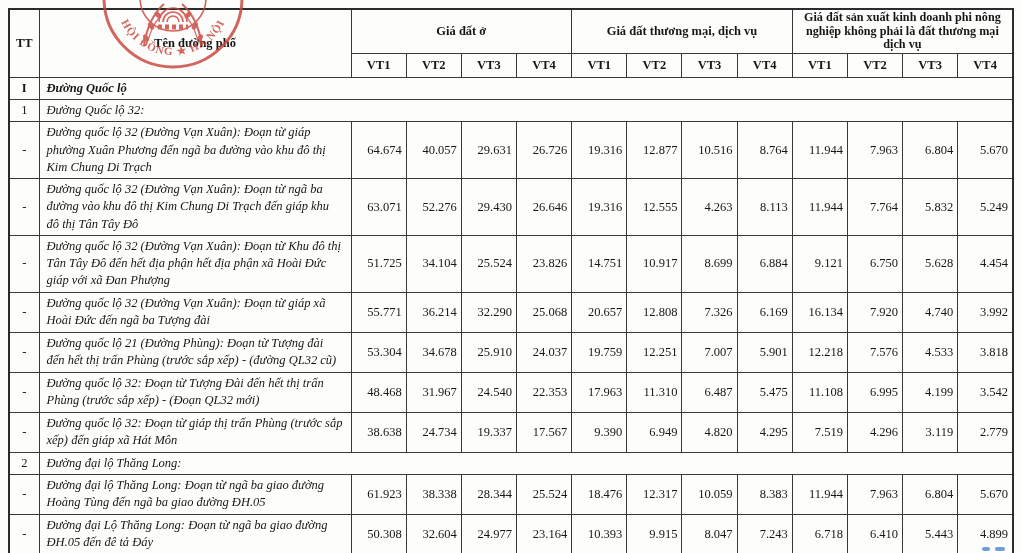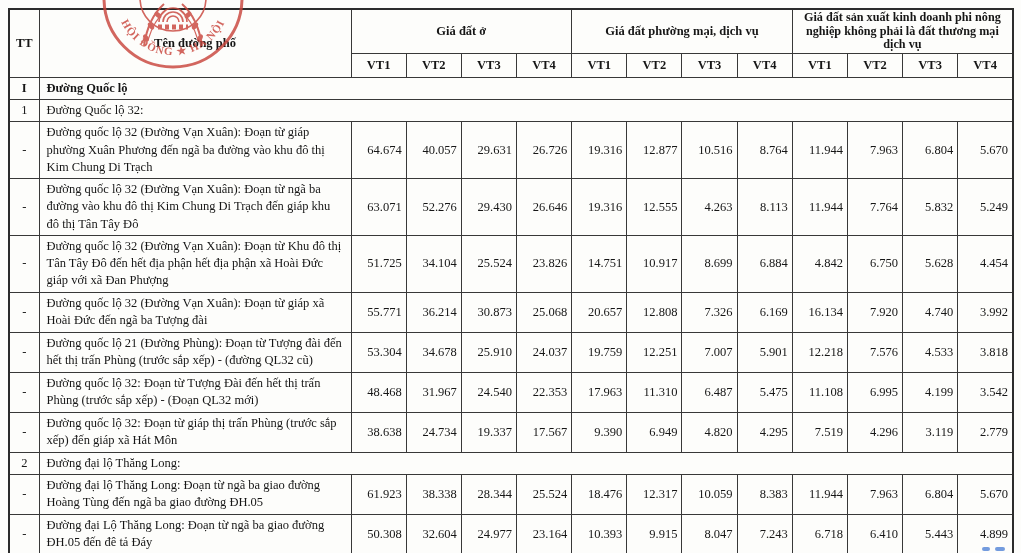--- a/index.html
+++ b/index.html
@@ -16,21 +16,21 @@
   col.c-tt{width:30px;} col.c-name{width:312px;}
   td,th{
     border:1px solid #383838;
     font-size:12.5px;vertical-align:middle;
     overflow:hidden;
   }
   table.price-table{border:2px solid #2c2c2c;}
   th{font-weight:bold;text-align:center;padding:1px 3px;line-height:1.15;}
   th.group3{font-size:12.2px;line-height:1.12;}
   td.tt{text-align:center;padding:0 2px;}
-  td.name{text-align:left;padding:2px 7px;line-height:1.38;}
+  td.name{text-align:left;padding:2px 7px;line-height:1.38;font-style:italic;}
   td.num{text-align:right;padding:0 4px 0 1px;}
   tr.rh1{height:40px;} tr.rh2{height:24px;}
   tr.rsec{height:22px;} tr.r3{height:56px;} tr.r2{height:40px;}
   tr.bold td{font-weight:bold;}
   .seal{
     position:absolute;left:100px;top:0;width:150px;height:80px;
     z-index:5;opacity:0.82;pointer-events:none;
   }
   .ink-mark{position:absolute;left:982px;top:547px;width:30px;height:6px;z-index:6;}
   .ink-mark i{position:absolute;top:0;height:4px;background:#5a8ad8;border-radius:2px;opacity:.85;display:block;}
@@ -55,21 +55,21 @@
       <col>
       <col>
       <col>
       <col>
   </colgroup>
   <tbody>
       <tr class="rh1">
     <th rowspan="2">TT</th>
     <th rowspan="2">Tên đường phố</th>
     <th colspan="4">Giá đất ở</th>
-    <th colspan="4">Giá đất phường mại, dịch vụ</th>
+    <th colspan="4">Giá đất thương mại, dịch vụ</th>
     <th colspan="4" class="group3">Giá đất sản xuất kinh doanh phi nông nghiệp không phải là đất thương mại dịch vụ</th>
   </tr>
   <tr class="rh2">
     <th>VT1</th>
     <th>VT2</th>
     <th>VT3</th>
     <th>VT4</th>
     <th>VT1</th>
     <th>VT2</th>
     <th>VT3</th>
@@ -125,31 +125,31 @@
     <td class="tt">-</td>
     <td class="name">Đường quốc lộ 32 (Đường Vạn Xuân): Đoạn từ Khu đô thị Tân Tây Đô đến hết địa phận hết địa phận xã Hoài Đức giáp với xã Đan Phượng</td>
     <td class="num">51.725</td>
     <td class="num">34.104</td>
     <td class="num">25.524</td>
     <td class="num">23.826</td>
     <td class="num">14.751</td>
     <td class="num">10.917</td>
     <td class="num">8.699</td>
     <td class="num">6.884</td>
-    <td class="num">4.842</td>
+    <td class="num">9.121</td>
     <td class="num">6.750</td>
     <td class="num">5.628</td>
     <td class="num">4.454</td>
   </tr>
   <tr class="r2">
     <td class="tt">-</td>
     <td class="name">Đường quốc lộ 32 (Đường Vạn Xuân): Đoạn từ giáp xã Hoài Đức đến ngã ba Tượng đài</td>
     <td class="num">55.771</td>
     <td class="num">36.214</td>
-    <td class="num">30.873</td>
+    <td class="num">32.290</td>
     <td class="num">25.068</td>
     <td class="num">20.657</td>
     <td class="num">12.808</td>
     <td class="num">7.326</td>
     <td class="num">6.169</td>
     <td class="num">16.134</td>
     <td class="num">7.920</td>
     <td class="num">4.740</td>
     <td class="num">3.992</td>
   </tr>

